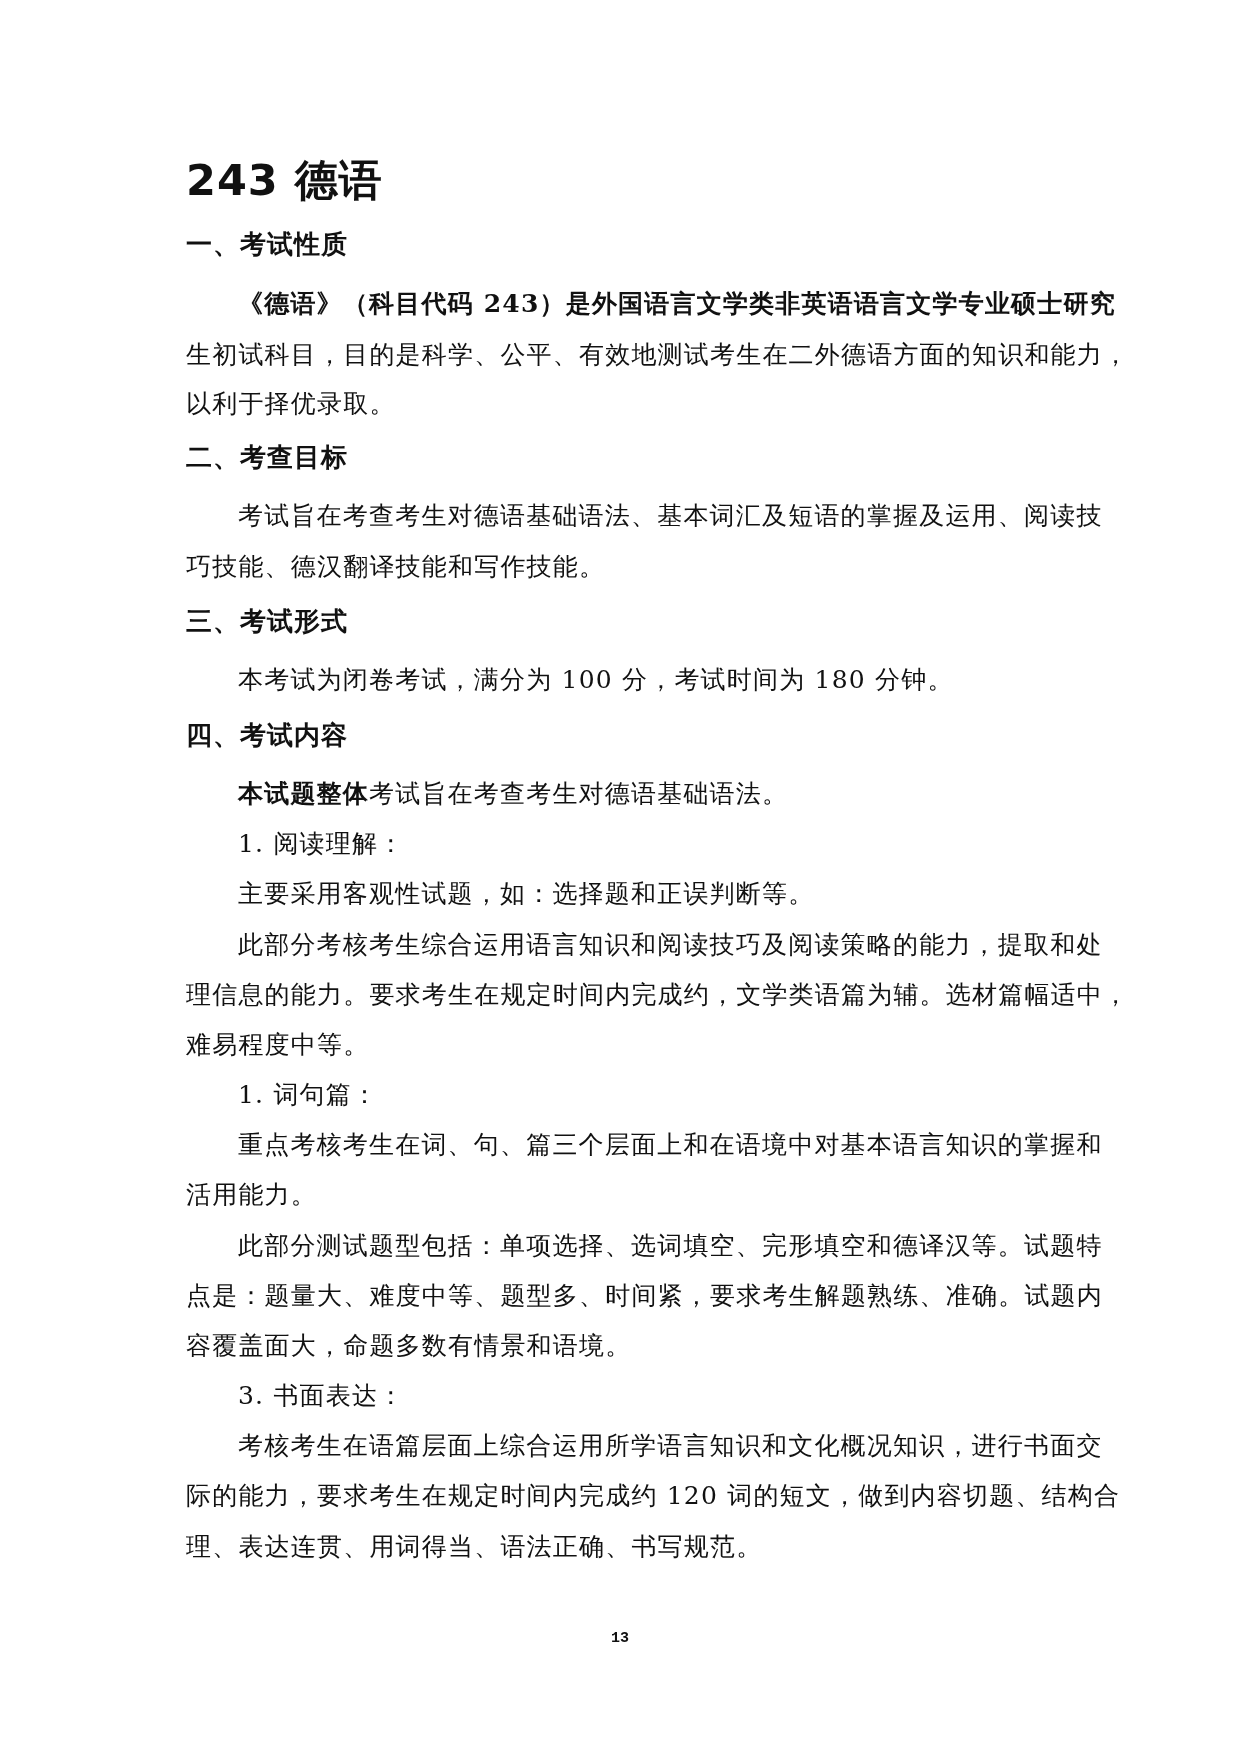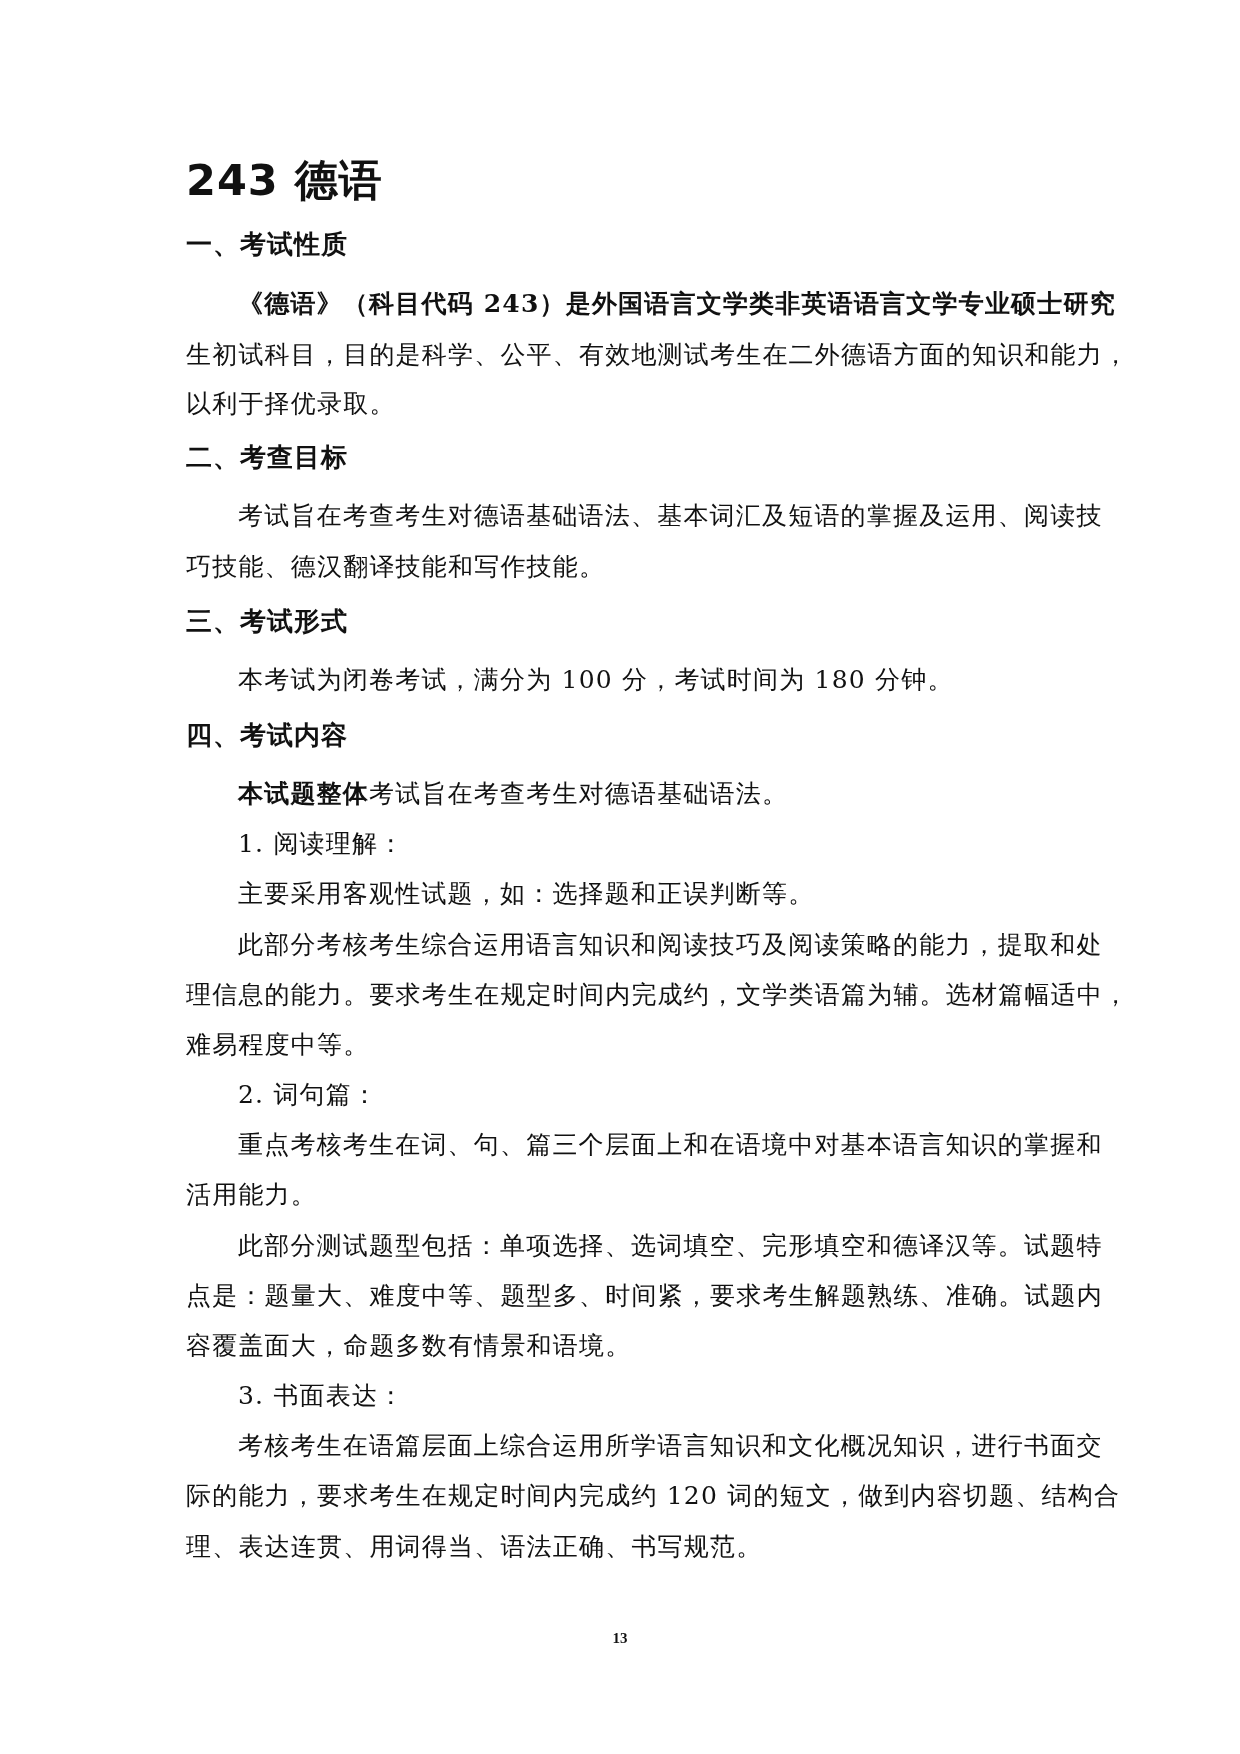--- a/index.html
+++ b/index.html
@@ -60,21 +60,21 @@
       text-align: justify;
     }
     .page-number {
       position: absolute;
       left: 0;
       width: 1240px;
       top: 1596px;
       text-align: center;
       font-size: 15px;
       font-weight: bold;
-      font-family: Liberation Serif, serif;
+      font-family: Liberation Mono, monospace;
     }
   </style>
 </head>
 <body>
 
 <div class="page">
 
   <h1 class="doc-title">243  德语</h1>
 
   <h2 class="section-heading" style="top:226px;">一、考试性质</h2>
@@ -91,21 +91,21 @@
 
   <h2 class="section-heading" style="top:717px;">四、考试内容</h2>
   <p class="line indent" style="top:779px;"><span class="bold">本试题整体</span><span>考试旨在考查考生对德语基础语法。</span></p>
 
   <p class="line indent" style="top:829px;">1.  阅读理解：</p>
   <p class="line indent" style="top:879px;">主要采用客观性试题，如：选择题和正误判断等。</p>
   <p class="line indent justify" style="top:930px; width:816px;">此部分考核考生综合运用语言知识和阅读技巧及阅读策略的能力，提取和处</p>
   <p class="line flush justify" style="top:980px;">理信息的能力。要求考生在规定时间内完成约，文学类语篇为辅。选材篇幅适中，</p>
   <p class="line flush" style="top:1030px;">难易程度中等。</p>
 
-  <p class="line indent" style="top:1080px;">2.  词句篇：</p>
+  <p class="line indent" style="top:1080px;">1.  词句篇：</p>
   <p class="line indent justify" style="top:1130px; width:816px;">重点考核考生在词、句、篇三个层面上和在语境中对基本语言知识的掌握和</p>
   <p class="line flush" style="top:1180px;">活用能力。</p>
   <p class="line indent justify" style="top:1231px; width:816px;">此部分测试题型包括：单项选择、选词填空、完形填空和德译汉等。试题特</p>
   <p class="line flush justify" style="top:1281px;">点是：题量大、难度中等、题型多、时间紧，要求考生解题熟练、准确。试题内</p>
   <p class="line flush" style="top:1331px;">容覆盖面大，命题多数有情景和语境。</p>
 
   <p class="line indent" style="top:1381px;">3.  书面表达：</p>
   <p class="line indent justify" style="top:1431px; width:816px;">考核考生在语篇层面上综合运用所学语言知识和文化概况知识，进行书面交</p>
   <p class="line flush justify" style="top:1481px;">际的能力，要求考生在规定时间内完成约 120 词的短文，做到内容切题、结构合</p>
   <p class="line flush" style="top:1532px;">理、表达连贯、用词得当、语法正确、书写规范。</p>

